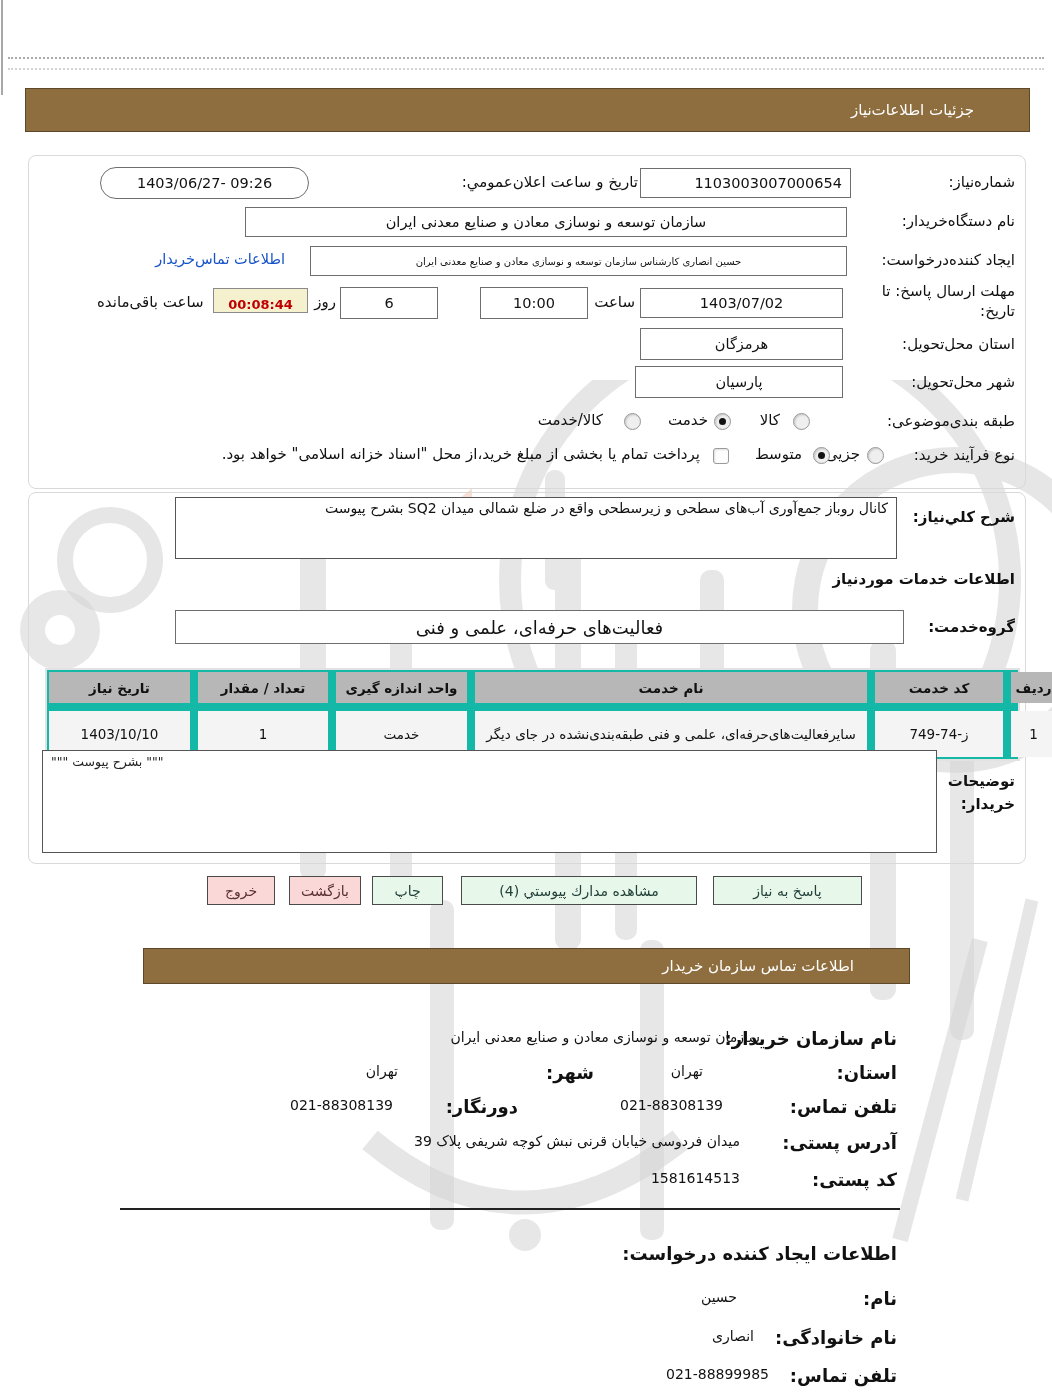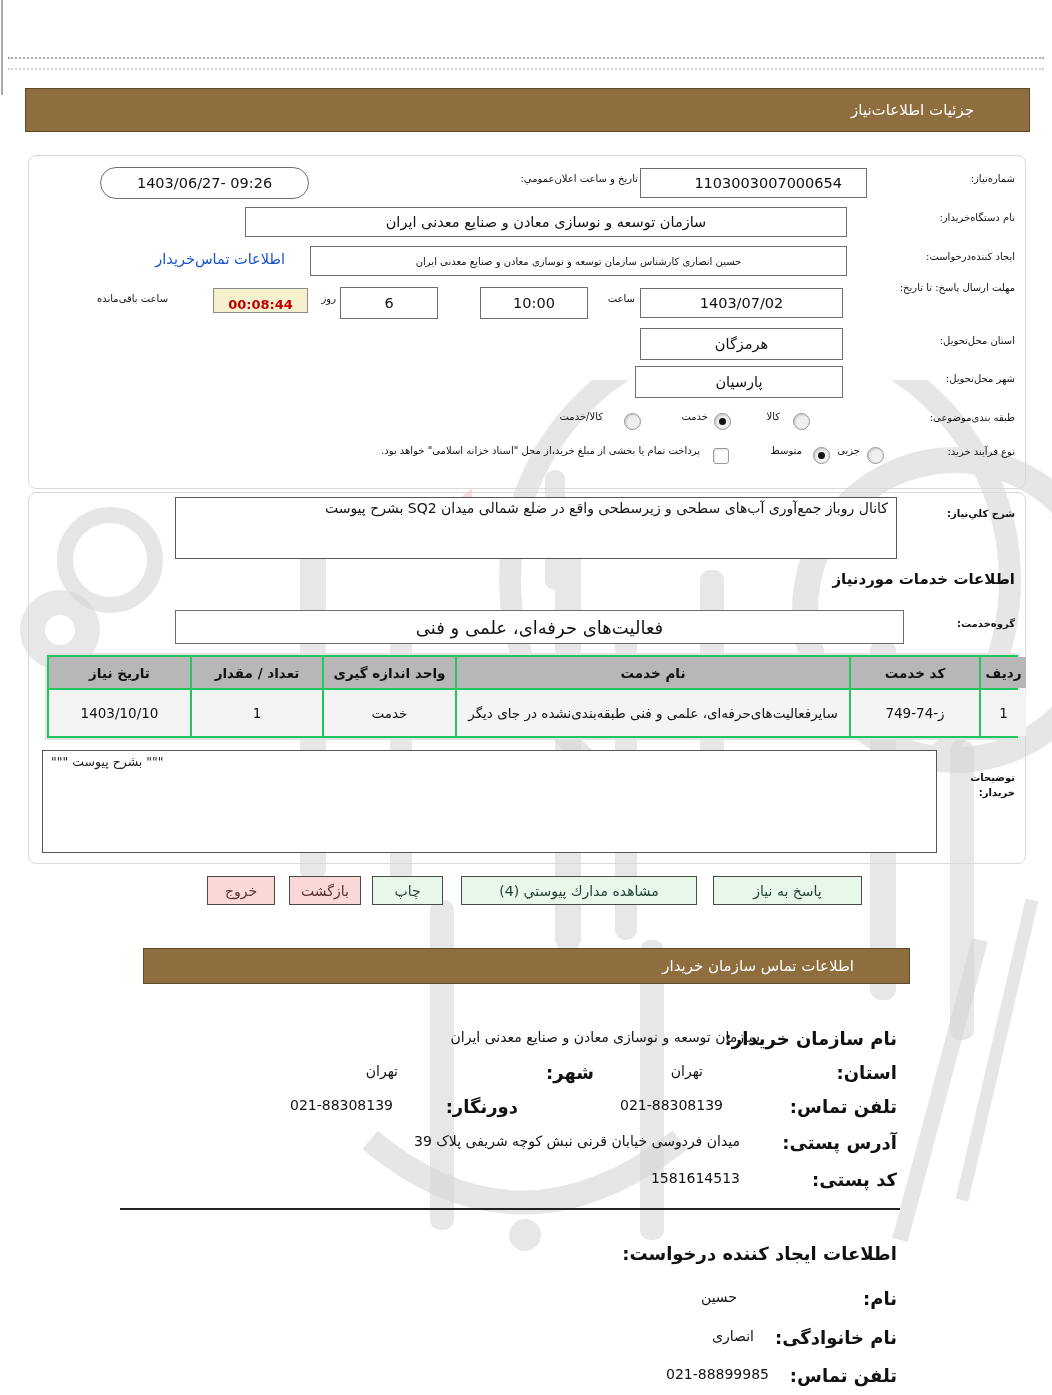--- a/index.html
+++ b/index.html
@@ -1,46 +1,46 @@
 <!DOCTYPE html>
 <html lang="fa"><head>
 <meta charset="utf-8">
 <style>
   html,body{margin:0;padding:0;background:#fff;}
   .page{position:relative;width:1052px;height:1395px;background:#fff;overflow:hidden;
         font-family:"DejaVu Sans",sans-serif;direction:rtl;color:#111;}
-  .lbl{position:absolute;font-size:10px;white-space:nowrap;}
+  .lbl{position:absolute;font-size:15px;white-space:nowrap;}
   .bold{font-weight:bold;}
   .ltr{direction:ltr;unicode-bidi:embed;}
   .edge-line{position:absolute;left:1px;top:0;width:2px;height:95px;background:#a8a8a8;}
   .dots{position:absolute;left:8px;right:8px;top:57px;height:9px;
         border-top:2px dotted #ababab;border-bottom:2px dotted #d2d2d2;}
   .bar{position:absolute;background:#8E6D3E;border:1px solid #5d4827;color:#fff;
        display:flex;align-items:center;font-size:15px;}
   .bar span{padding-right:55px;}
   .panel{position:absolute;border:1px solid #d9d9d9;border-radius:8px;background:transparent;}
   .box{position:absolute;background:#fff;border:1.5px solid #6e6e6e;display:flex;
        align-items:center;justify-content:center;font-size:14.5px;}
-  .box.alignstart{justify-content:flex-start;padding-right:24px;}
+  .box.alignstart{justify-content:flex-start;padding-right:8px;}
   .link{position:absolute;color:#1552C8;font-size:14.5px;cursor:pointer;white-space:nowrap;}
   .radio{position:absolute;width:15px;height:15px;border-radius:50%;border:1px solid #979797;
          background:#efefef;box-shadow:inset 1px 1px 2px rgba(0,0,0,.18);}
   .radio.checked::after{content:"";position:absolute;left:4px;top:4px;width:7px;height:7px;
          border-radius:50%;background:#111;}
   .checkbox{position:absolute;width:14px;height:14px;border:1px solid #9a9a9a;border-radius:3px;
          background:#fdfdfd;box-shadow:inset 1px 1px 2px rgba(0,0,0,.12);}
   .countdown{position:absolute;background:#F5F1CF;border:1px solid #8a8a8a;color:#C00000;
          font-size:13px;font-weight:bold;display:flex;align-items:flex-end;justify-content:center;
          overflow:hidden;}
   .textarea{position:absolute;background:#fff;border:1.5px solid #555;font-size:14px;
          padding:2px 8px;box-sizing:border-box;overflow:hidden;}
   .notes-ta{direction:ltr;text-align:left;font-size:12.5px;color:#222;padding:3px 8px;}
-  .svc-table{position:absolute;left:45px;top:653px;width:967px;background:#22c55e;
+  .svc-table{position:absolute;left:45px;top:668px;width:967px;background:#14b8a6;
          border:2px solid #e2e2e2;display:grid;grid-template-columns:141px 130px 131px 392px 128px 45px;
-         direction:ltr;gap:2px;padding:2px;box-sizing:content-box;}
+         direction:ltr;gap:8px;padding:2px;box-sizing:content-box;}
   .svc-table .th{background:#b7b7b7;font-weight:bold;font-size:13.5px;height:31px;
          display:flex;align-items:center;justify-content:center;direction:rtl;}
   .svc-table .td{background:#f4f4f4;font-size:13.5px;min-height:46px;display:flex;
          align-items:center;justify-content:center;text-align:center;direction:rtl;padding:1px 4px;box-sizing:border-box;}
   .btn{position:absolute;height:27px;border:1px solid #4a4a4a;display:flex;align-items:center;
          justify-content:center;font-size:14px;color:#23403a;cursor:pointer;white-space:nowrap;}
   .btn.green{background:#E7F8EA;}
   .btn.pink{background:#FBD8D8;color:#5a3030;}
   .c-label{position:absolute;font-weight:bold;font-size:18px;white-space:nowrap;}
   .c-val{position:absolute;font-size:14px;white-space:nowrap;}

